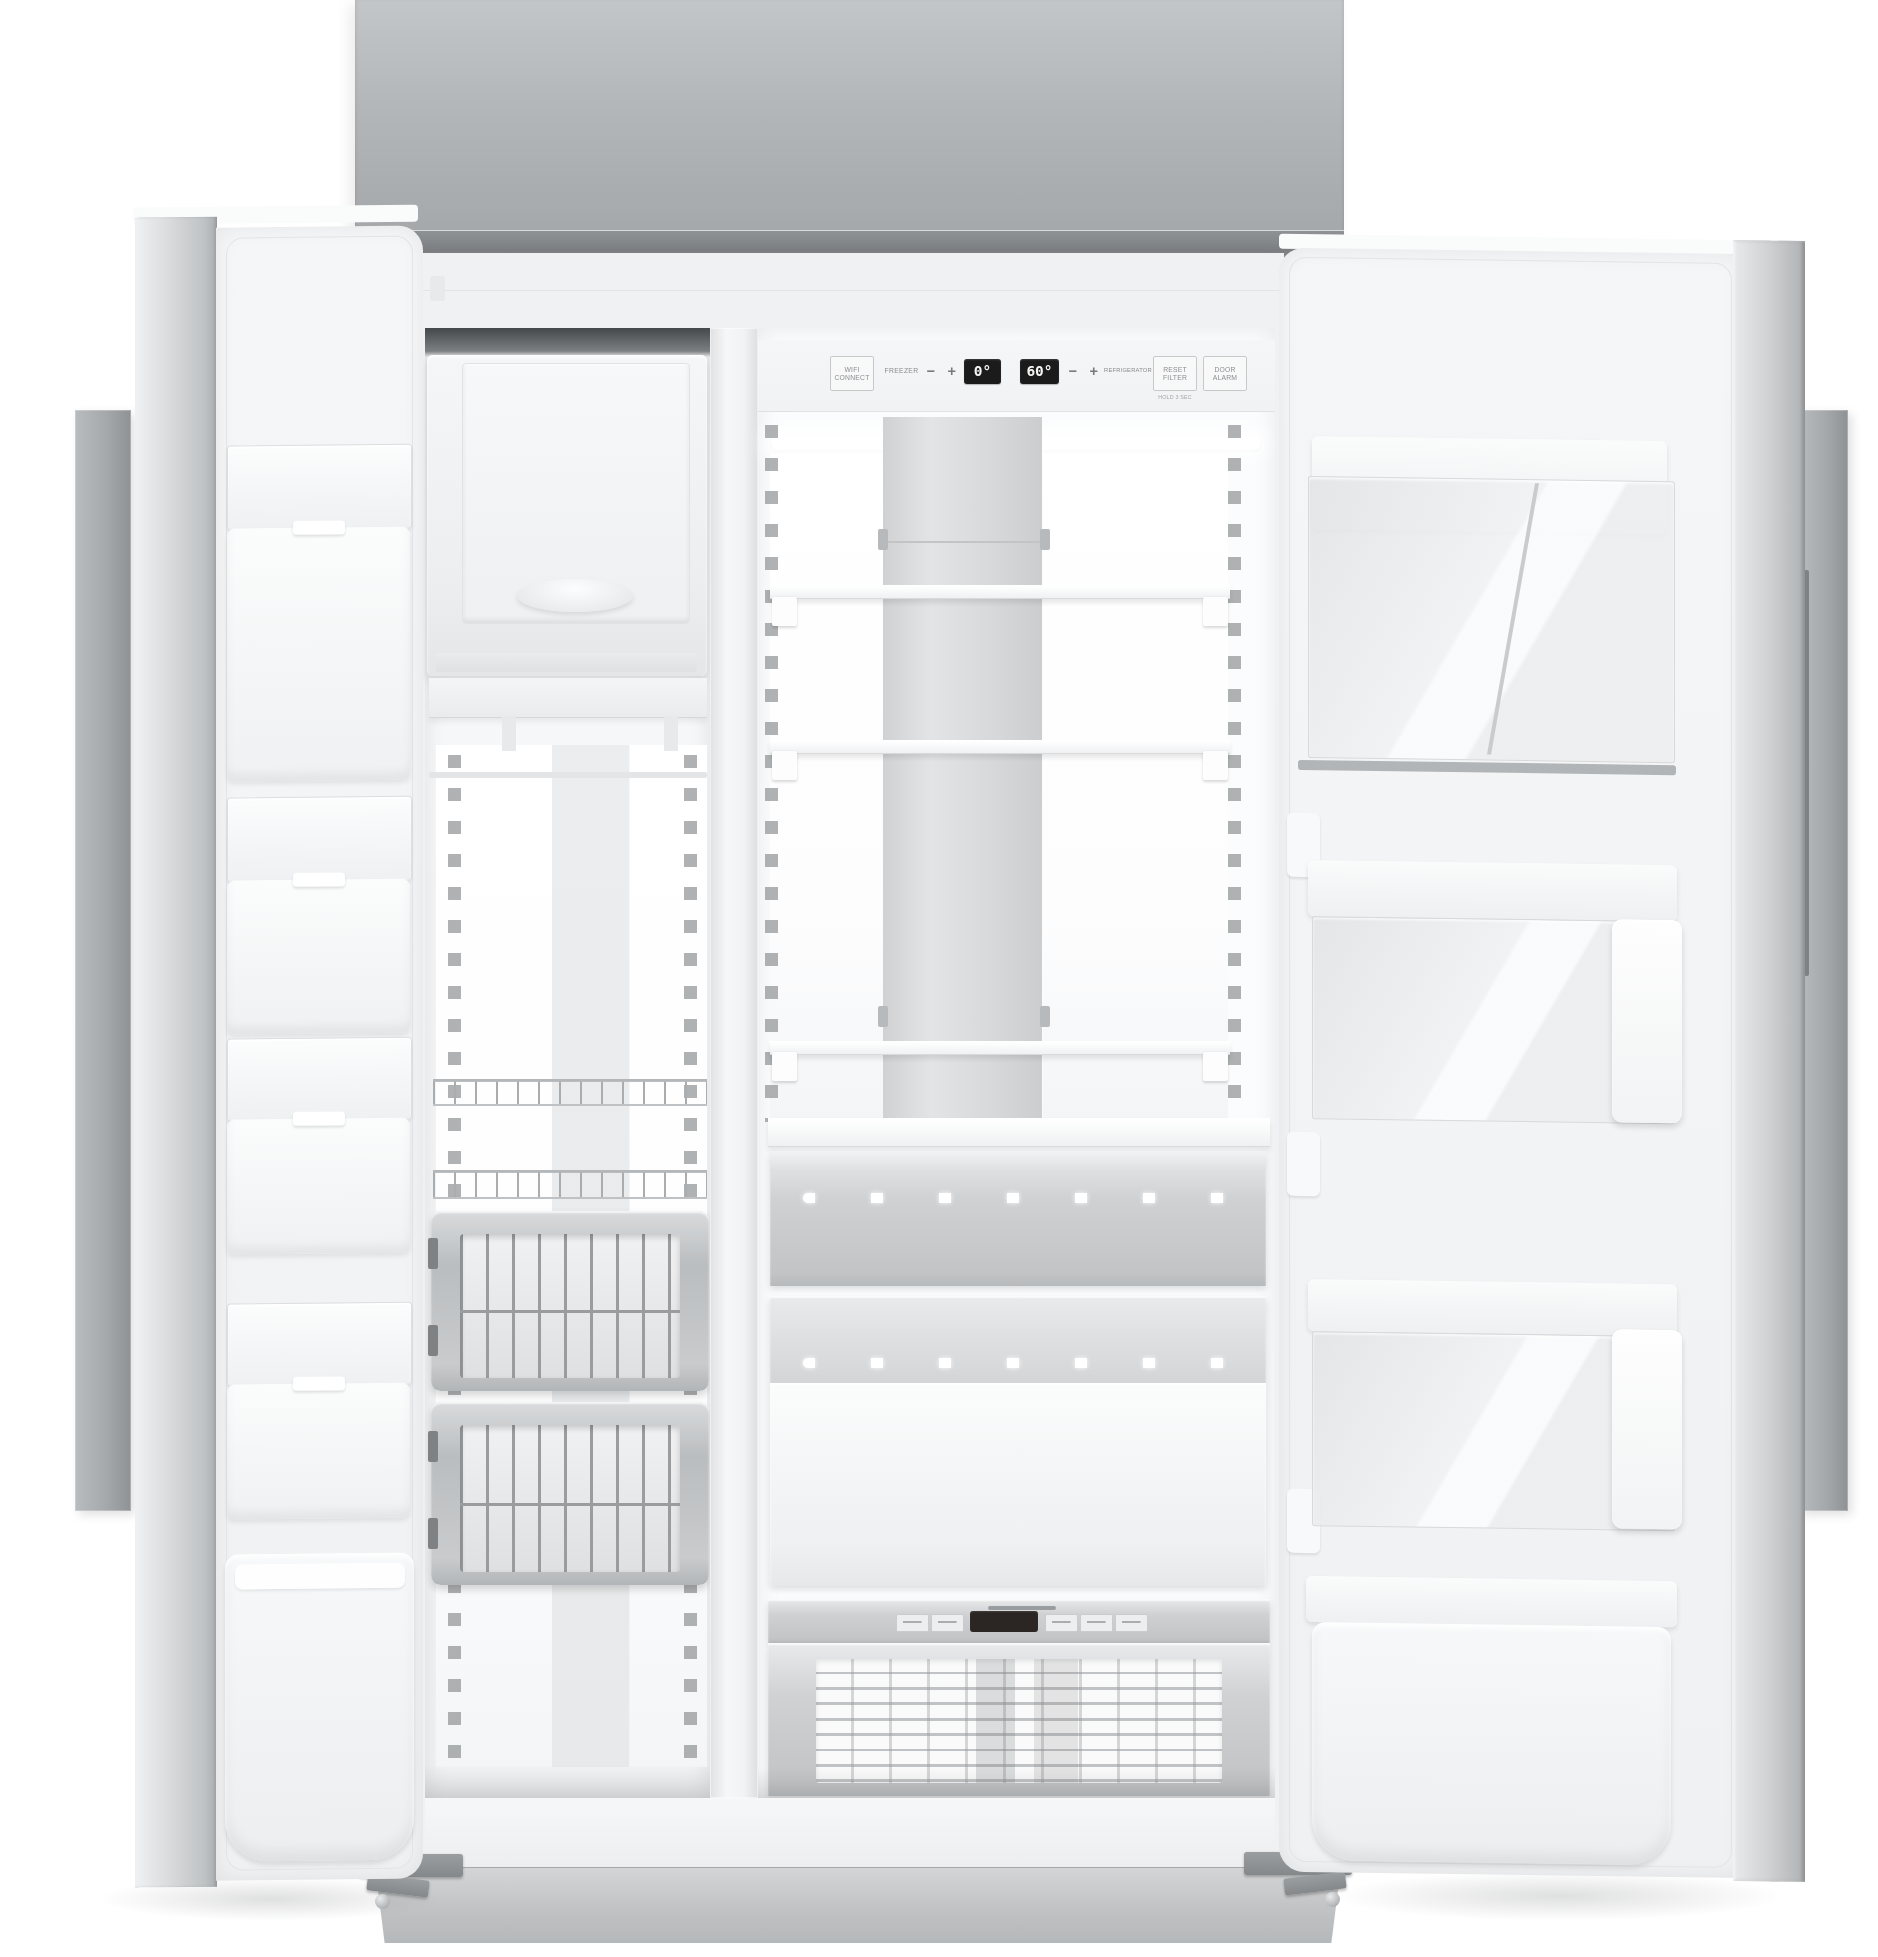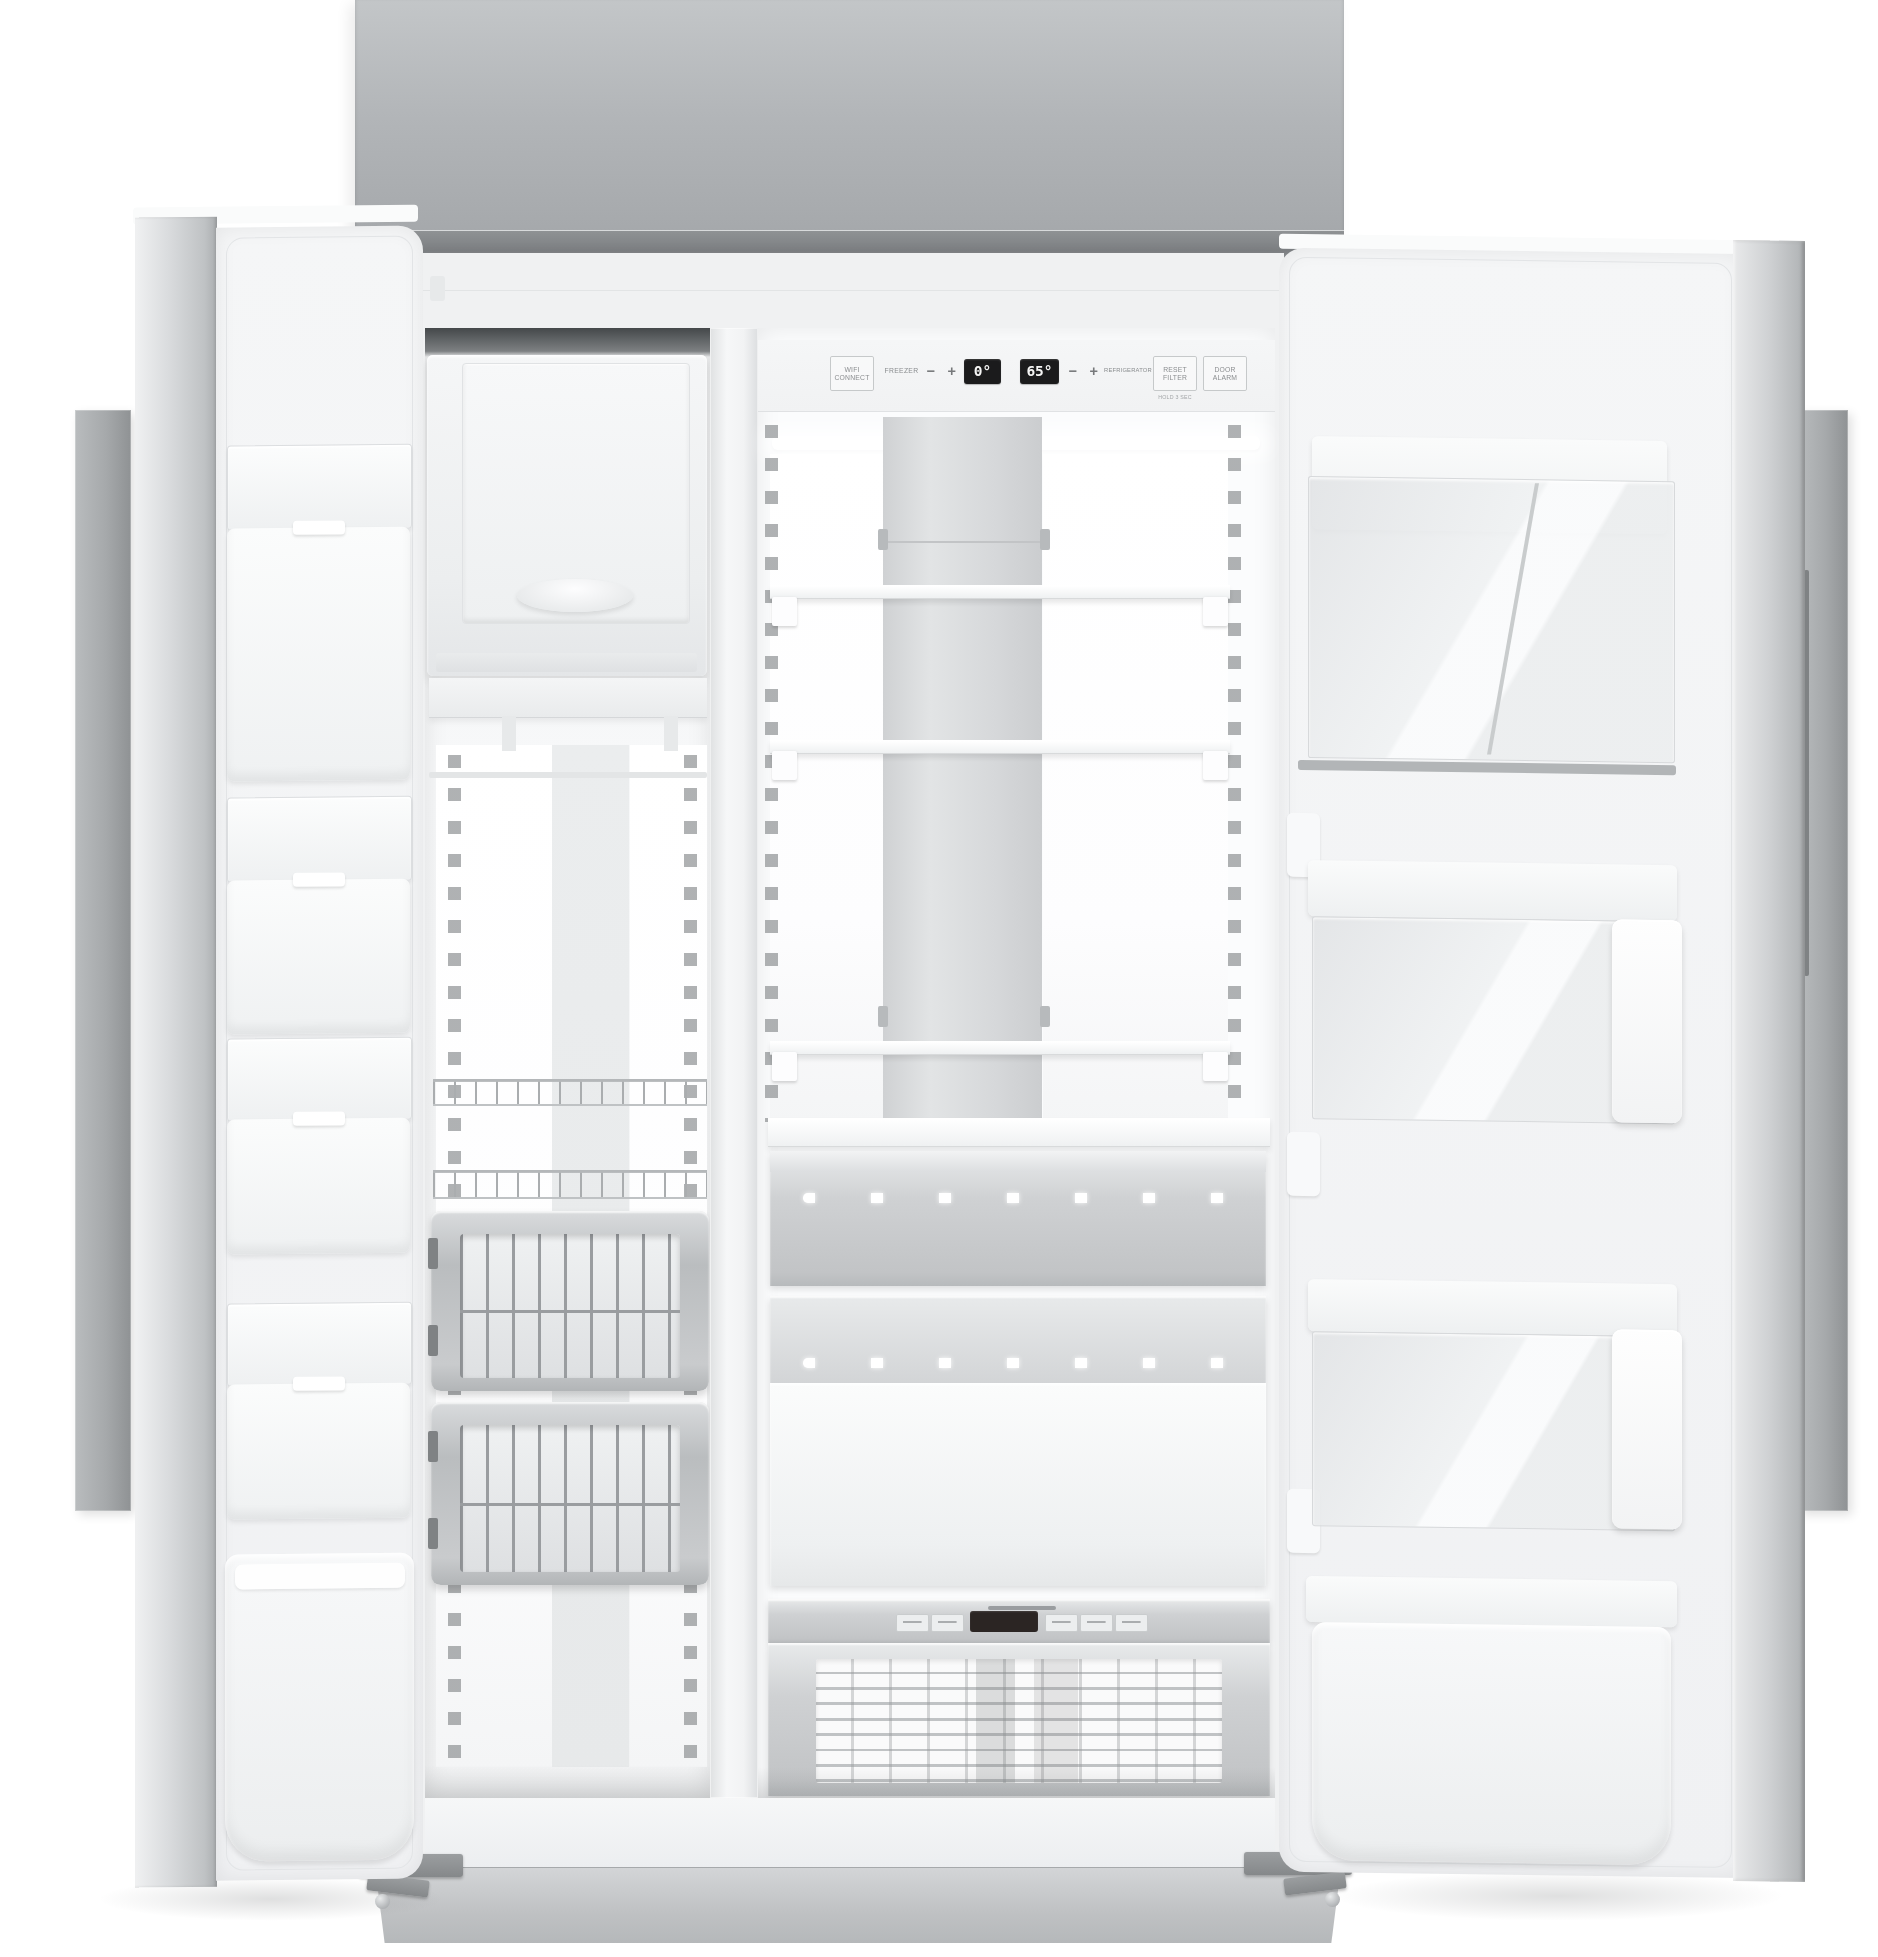--- a/index.html
+++ b/index.html
@@ -144,21 +144,21 @@
 
   <div class="abs cpanel" style="left:758px;top:340px;width:517px;height:71px;">
     <div class="abs cp-box" style="left:72px;top:16.4px;width:44px;height:35px;">
       <div>WIFI</div>
       <div>CONNECT</div>
     </div>
     <div class="abs cp-label" style="left:124px;top:27px;width:39px;">FREEZER</div>
     <div class="abs cp-sign" style="left:164px;top:23px;width:17.4px;">−</div>
     <div class="abs cp-sign" style="left:185px;top:23px;width:17.4px;">+</div>
     <div class="abs cp-display" style="left:206px;top:19.3px;width:37px;height:25px;">0°</div>
-    <div class="abs cp-display" style="left:262px;top:19.3px;width:39px;height:25px;">65°</div>
+    <div class="abs cp-display" style="left:262px;top:19.3px;width:39px;height:25px;">60°</div>
     <div class="abs cp-sign" style="left:306px;top:23px;width:17.4px;">−</div>
     <div class="abs cp-sign" style="left:327px;top:23px;width:17.4px;">+</div>
     <div class="abs cp-tiny" style="left:346px;top:27px;width:46px;">REFRIGERATOR</div>
     <div class="abs cp-box" style="left:395px;top:16.4px;width:44px;height:35px;">
       <div>RESET</div>
       <div>FILTER</div>
     </div>
     <div class="abs cp-box" style="left:445px;top:16.4px;width:44px;height:35px;">
       <div>DOOR</div>
       <div>ALARM</div>

